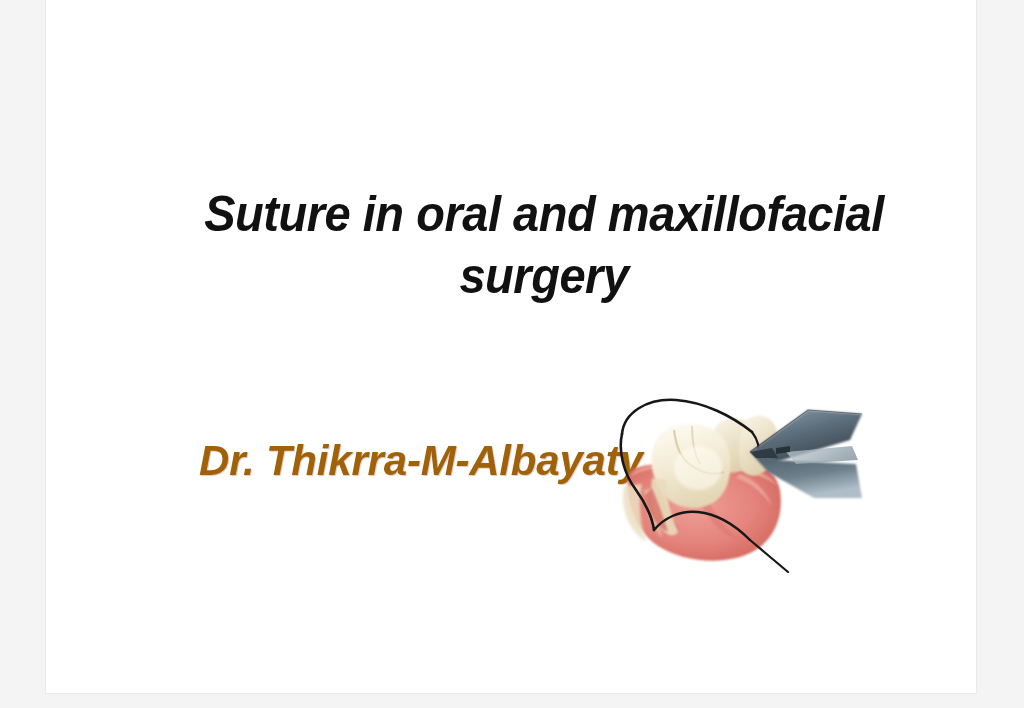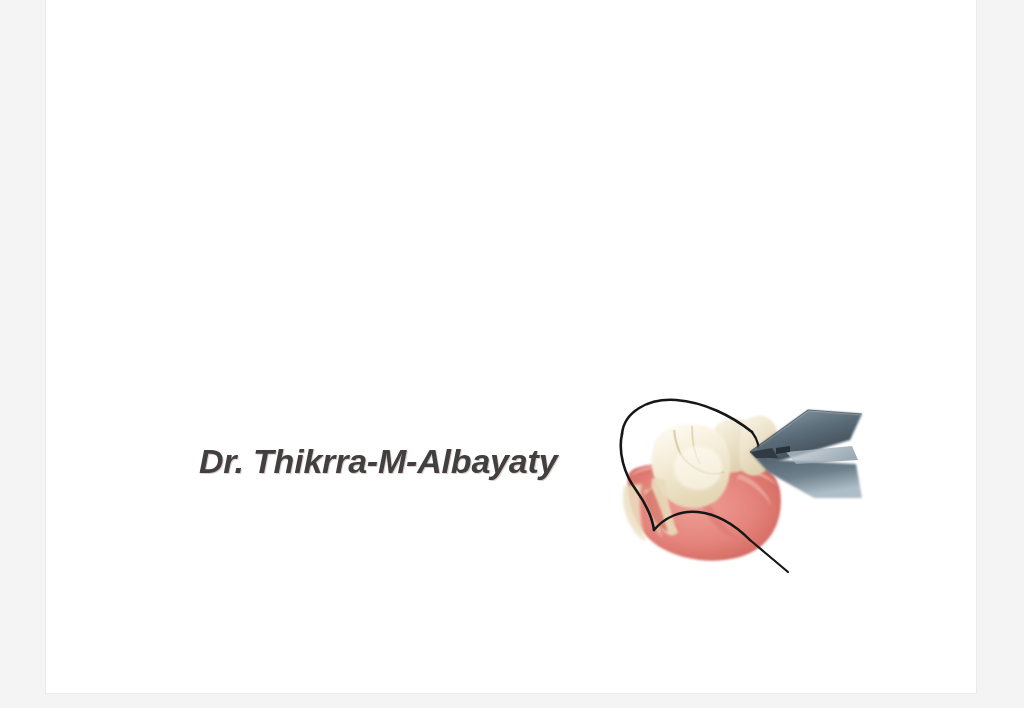--- a/index.html
+++ b/index.html
@@ -85,23 +85,23 @@
     position: absolute;
     left: 199px;
     top: 440px;
     width: 420px;
     text-align: left;
   }
   .author-name {
     font-family: "Liberation Sans", "DejaVu Sans", sans-serif;
     font-weight: bold;
     font-style: italic;
-    font-size: 34px;
+    font-size: 42px;
     line-height: 42px;
-    color: #404040;
+    color: #a16207;
     letter-spacing: -0.2px;
     transform: scaleX(0.97);
     transform-origin: left center;
     white-space: nowrap;
     text-shadow: 1px 1px 0 rgba(120, 20, 20, 0.22);
   }
 
   
   .illustration {
     position: absolute;
@@ -119,20 +119,24 @@
 </head>
 <body>
 
 <div id="slide-root">
 
   <div class="slide-surface"></div>
   <div class="edge-left"></div>
   <div class="edge-right"></div>
   <div class="edge-bottom"></div>
 
+  <div class="title-block">
+    <span class="title-line">Suture in oral and maxillofacial</span>
+    <span class="title-line">surgery</span>
+  </div>
 
   <div class="author-block">
     <span class="author-name">Dr. Thikrra-M-Albayaty</span>
   </div>
 
   <div class="illustration" aria-label="Illustration of a suture thread passed through gingival tissue beside a molar tooth, held by a needle holder instrument">
     <svg viewBox="0 0 270 185" xmlns="http://www.w3.org/2000/svg" role="img">
       <defs>
         <radialGradient id="gumGrad" cx="45%" cy="45%" r="68%">
           <stop offset="0%" stop-color="#ef9e95"></stop>

